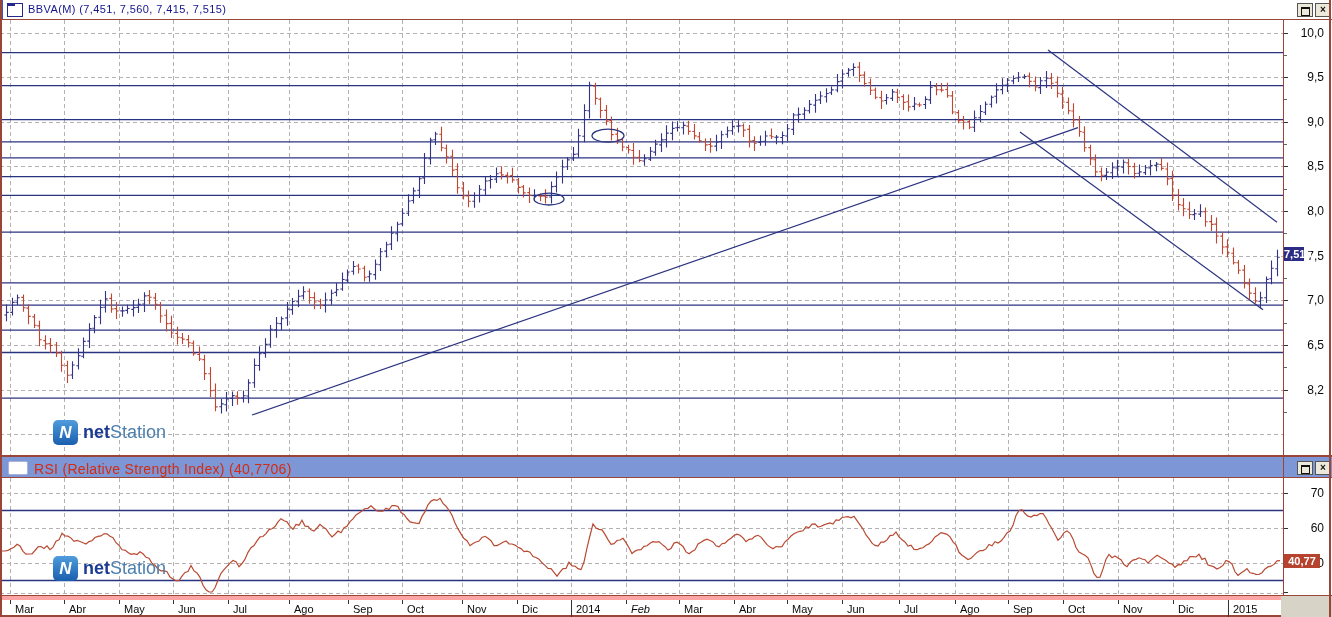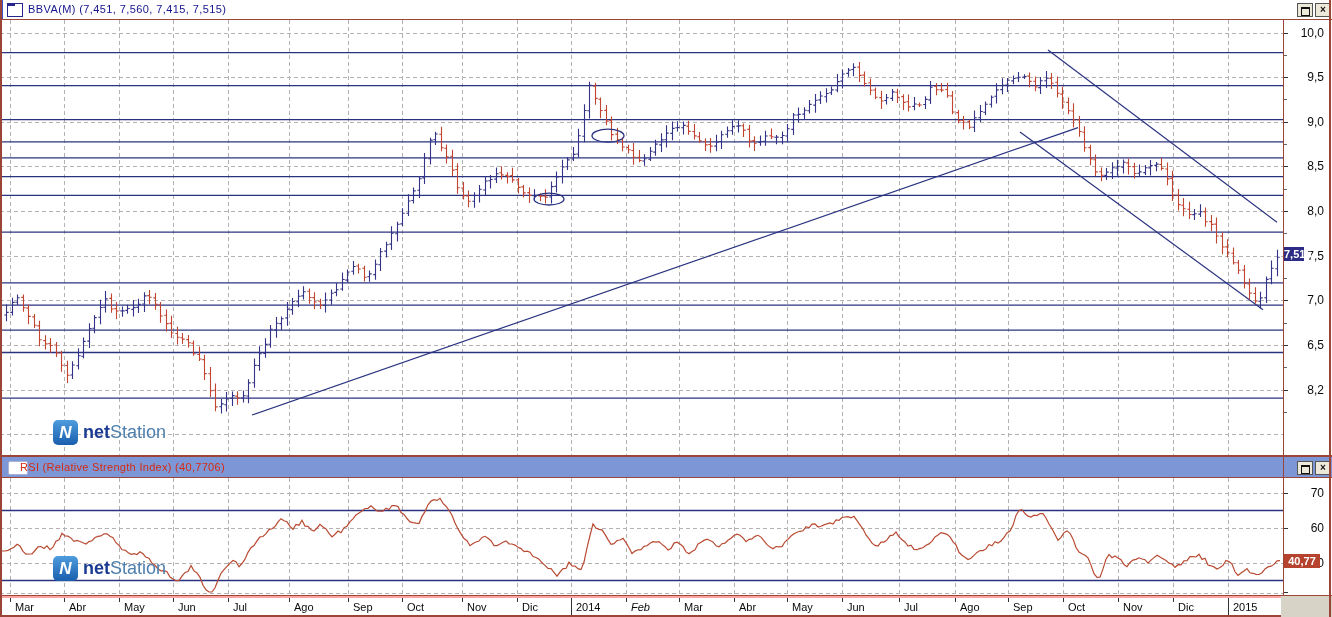--- a/index.html
+++ b/index.html
@@ -23,30 +23,30 @@
   #price-axis{position:absolute;left:1284px;top:20px;width:46px;height:435px;background:#fff;}
   .axis-label{position:absolute;right:6px;font-size:12px;color:#0a0a0a;white-space:nowrap;}
   .axis-tick{position:absolute;left:0;width:4px;height:1px;background:#333;}
   .axis-tick.minor{width:3px;background:#666;}
   #price-tag{position:absolute;left:0;width:20px;height:14px;background:#2c2c86;color:#fff;
     font-size:11px;font-weight:bold;text-align:center;line-height:14px;z-index:5;}
   
   #rsi-titlebar{position:absolute;left:0;top:456px;width:1332px;height:22px;background:#7d97d6;
     border-top:1px solid #9a4538;border-bottom:1px solid #9a4538;box-sizing:border-box;}
   #rsi-icon{position:absolute;left:8px;top:4px;width:18px;height:12px;background:#fff;border:1px solid #aab4d8;border-radius:2px;}
-  #rsi-title{position:absolute;left:20px;top:4px;font-size:11px;color:#d42b12;white-space:nowrap;letter-spacing:.3px;}
+  #rsi-title{position:absolute;left:34px;top:4px;font-size:14px;color:#d42b12;white-space:nowrap;letter-spacing:.3px;}
   #rsi-titlebar .winbtn{top:4px;}
   #rsi-pane{position:absolute;left:0;top:478px;width:1332px;height:118px;background:#fff;
     border-bottom:1px solid #9a4538;box-sizing:border-box;}
   #rsi-axis{position:absolute;left:1284px;top:478px;width:46px;height:117px;background:#fff;}
   #rsi-tag{position:absolute;left:0;width:36px;height:14px;background:#b5432e;color:#fff;
     font-size:11px;font-weight:bold;text-align:center;line-height:14px;z-index:5;}
   
   #xaxis-band{position:absolute;left:0;top:596px;width:1281px;height:21px;background:#fff;
-    border-top:2px solid #fca5a5;border-bottom:2px solid #9a4538;box-sizing:border-box;}
+    border-top:4px solid #fca5a5;border-bottom:2px solid #9a4538;box-sizing:border-box;}
   .month-label{position:absolute;top:3px;font-size:11px;color:#0a0a0a;white-space:nowrap;}
   .month-tick{position:absolute;top:0;width:1px;height:4px;background:#333;}
   .year-sep{position:absolute;top:0;width:1px;height:17px;background:#333;}
   #corner-filler{position:absolute;left:1281px;top:596px;width:51px;height:21px;background:#d7d3c7;}
   
   .ns-logo{position:absolute;display:flex;align-items:center;z-index:1;}
   .ns-logo .icon{width:25px;height:25px;border-radius:5px;margin-right:5px;
     background:linear-gradient(#4f9cdd,#1a5fae);color:#fff;font-weight:bold;font-size:17px;
     text-align:center;line-height:25px;font-style:italic;}
   .ns-logo .net{font-size:18px;font-weight:bold;color:#1c3c94;}

